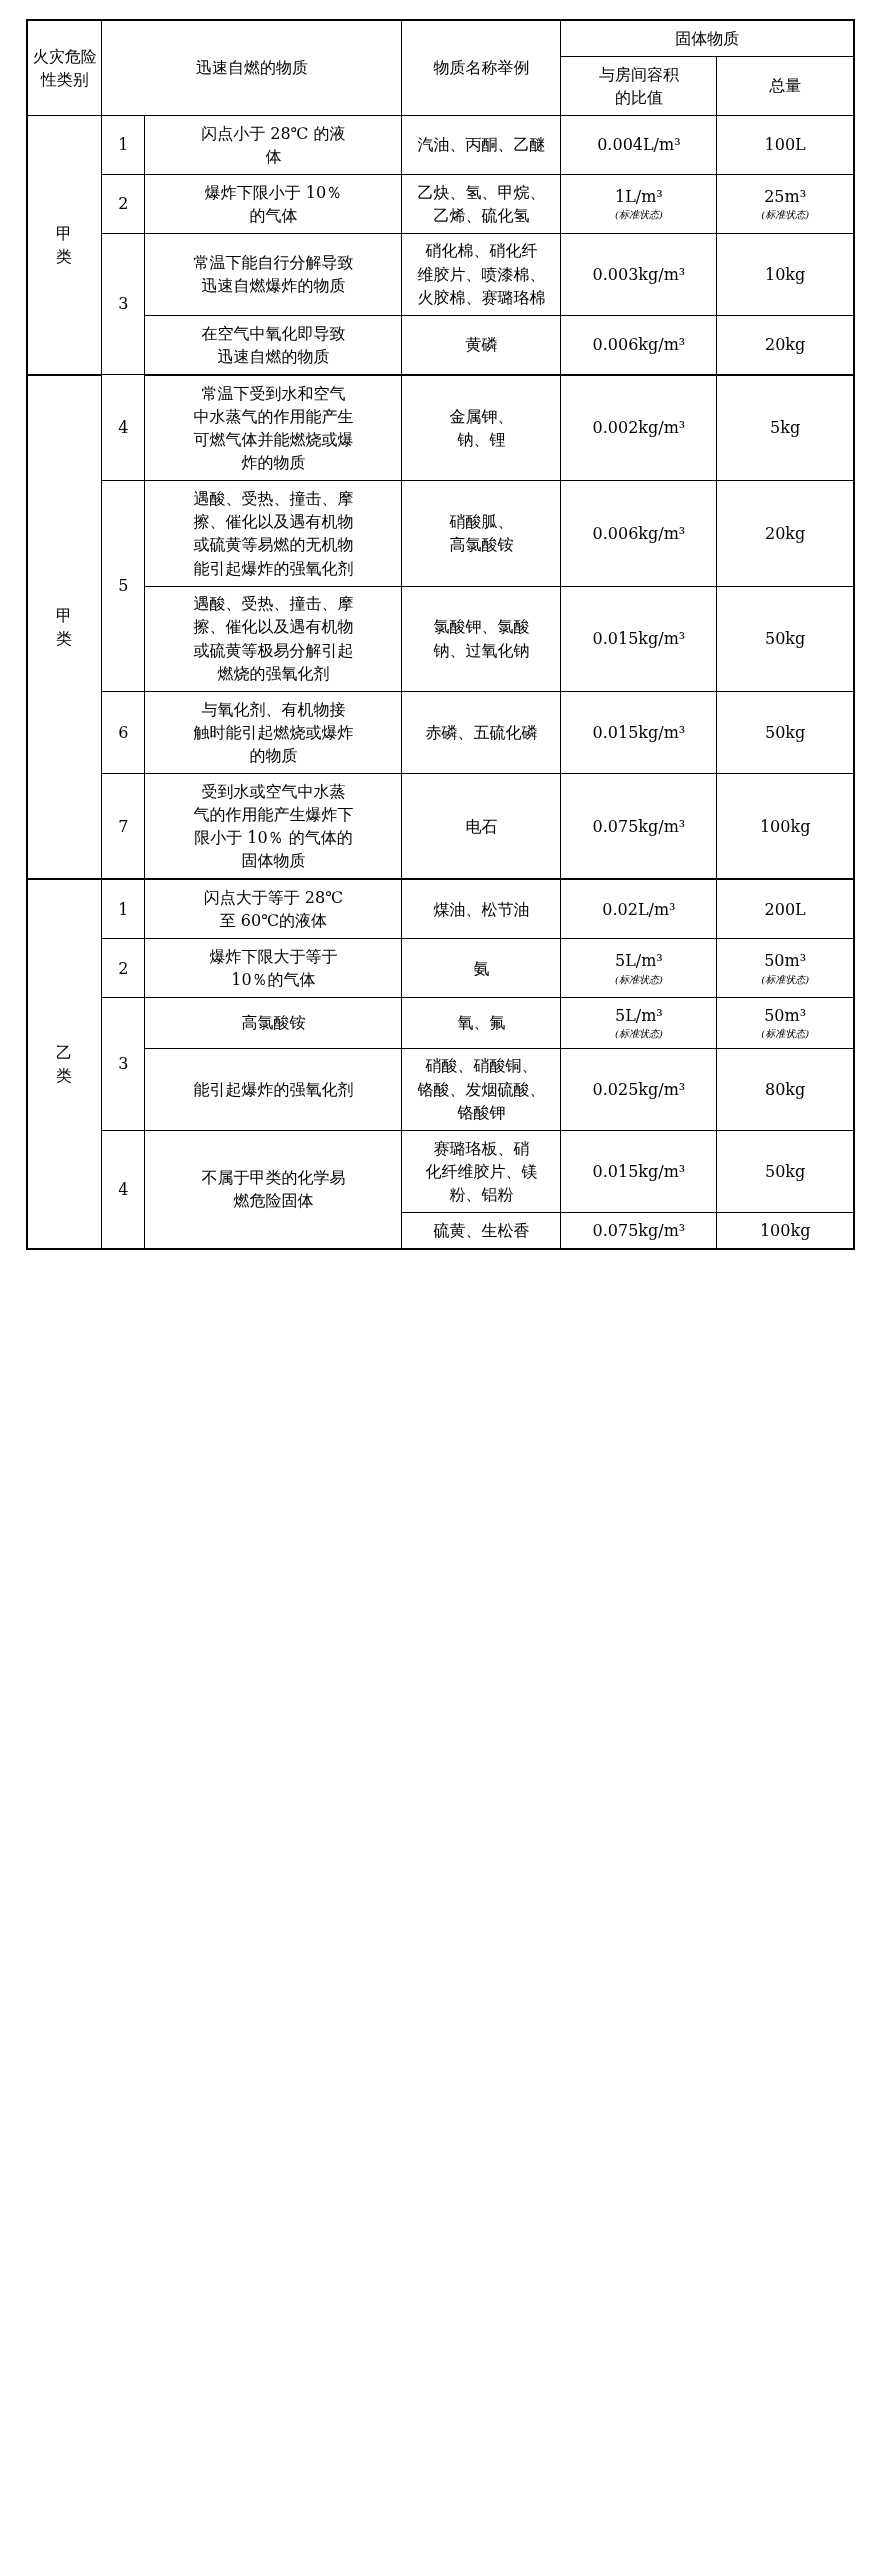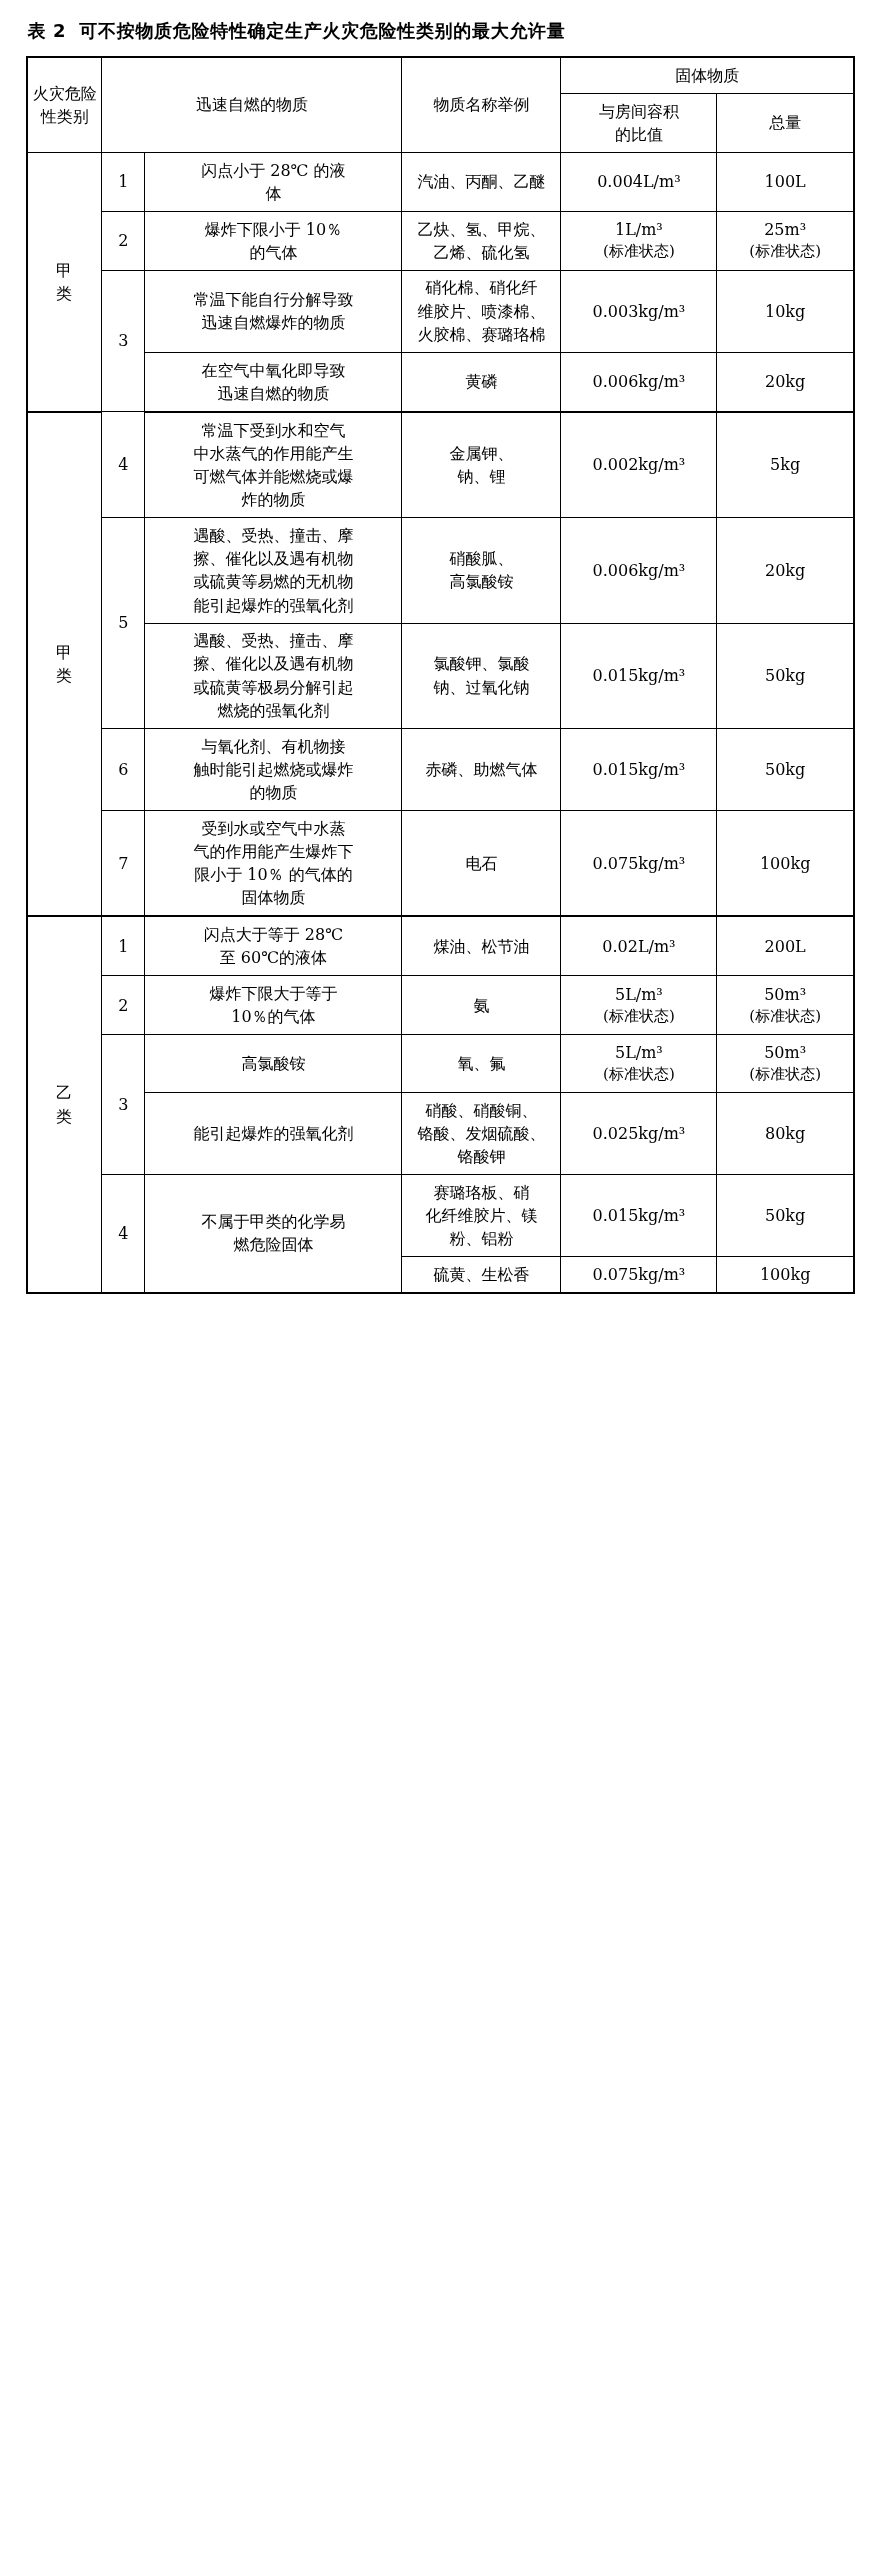--- a/index.html
+++ b/index.html
@@ -65,31 +65,29 @@
     font-size: 16.6px;
   }
   .feat {
     line-height: 1.55;
   }
   .ex {
     line-height: 1.55;
   }
   .sub {
     display: block;
-    font-size: 15px;
+    font-size: 10px;
+    font-style: italic;
   }
 </style>
 </head>
 <body>
 
 <div class="page">
 
-  <div class="caption">
-    <span class="cap-label">表 2</span><span>可不按物质危险特性确定生产火灾危险性类别的最大允许量</span>
-  </div>
 
   <table class="tbl">
     <colgroup>
       <col class="col-cat">
         <col class="col-no">
         <col class="col-feat">
         <col class="col-ex">
         <col class="col-ratio">
         <col class="col-total">
     </colgroup>
@@ -151,21 +149,21 @@
         </tr>
         <tr>
           <td class="feat" rowspan="1">遇酸、受热、撞击、摩<br>擦、催化以及遇有机物<br>或硫黄等极易分解引起<br>燃烧的强氧化剂</td>
           <td class="ex">氯酸钾、氯酸<br>钠、过氧化钠</td>
           <td class="">0.015kg/m³</td>
           <td class="thick-right">50kg</td>
         </tr>
         <tr>
           <td rowspan="1">6</td>
           <td class="feat" rowspan="1">与氧化剂、有机物接<br>触时能引起燃烧或爆炸<br>的物质</td>
-          <td class="ex">赤磷、助燃气体</td>
+          <td class="ex">赤磷、五硫化磷</td>
           <td class="">0.015kg/m³</td>
           <td class="thick-right">50kg</td>
         </tr>
         <tr>
           <td rowspan="1" class="thick-bottom">7</td>
           <td class="feat thick-bottom" rowspan="1">受到水或空气中水蒸<br>气的作用能产生爆炸下<br>限小于 10％ 的气体的<br>固体物质</td>
           <td class="ex thick-bottom">电石</td>
           <td class="thick-bottom">0.075kg/m³</td>
           <td class="thick-right thick-bottom">100kg</td>
         </tr>

